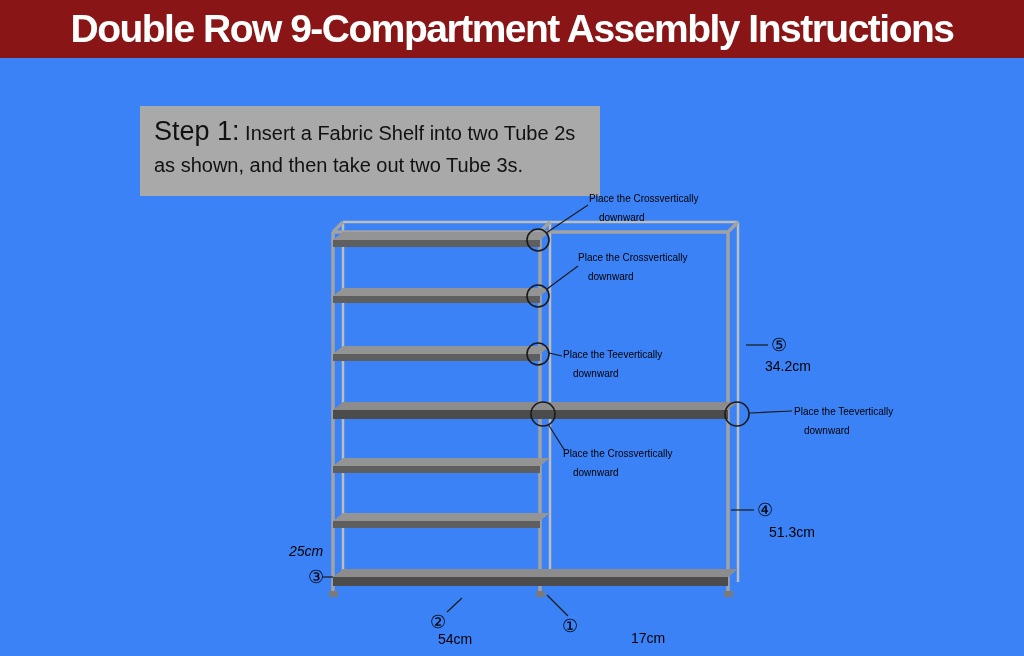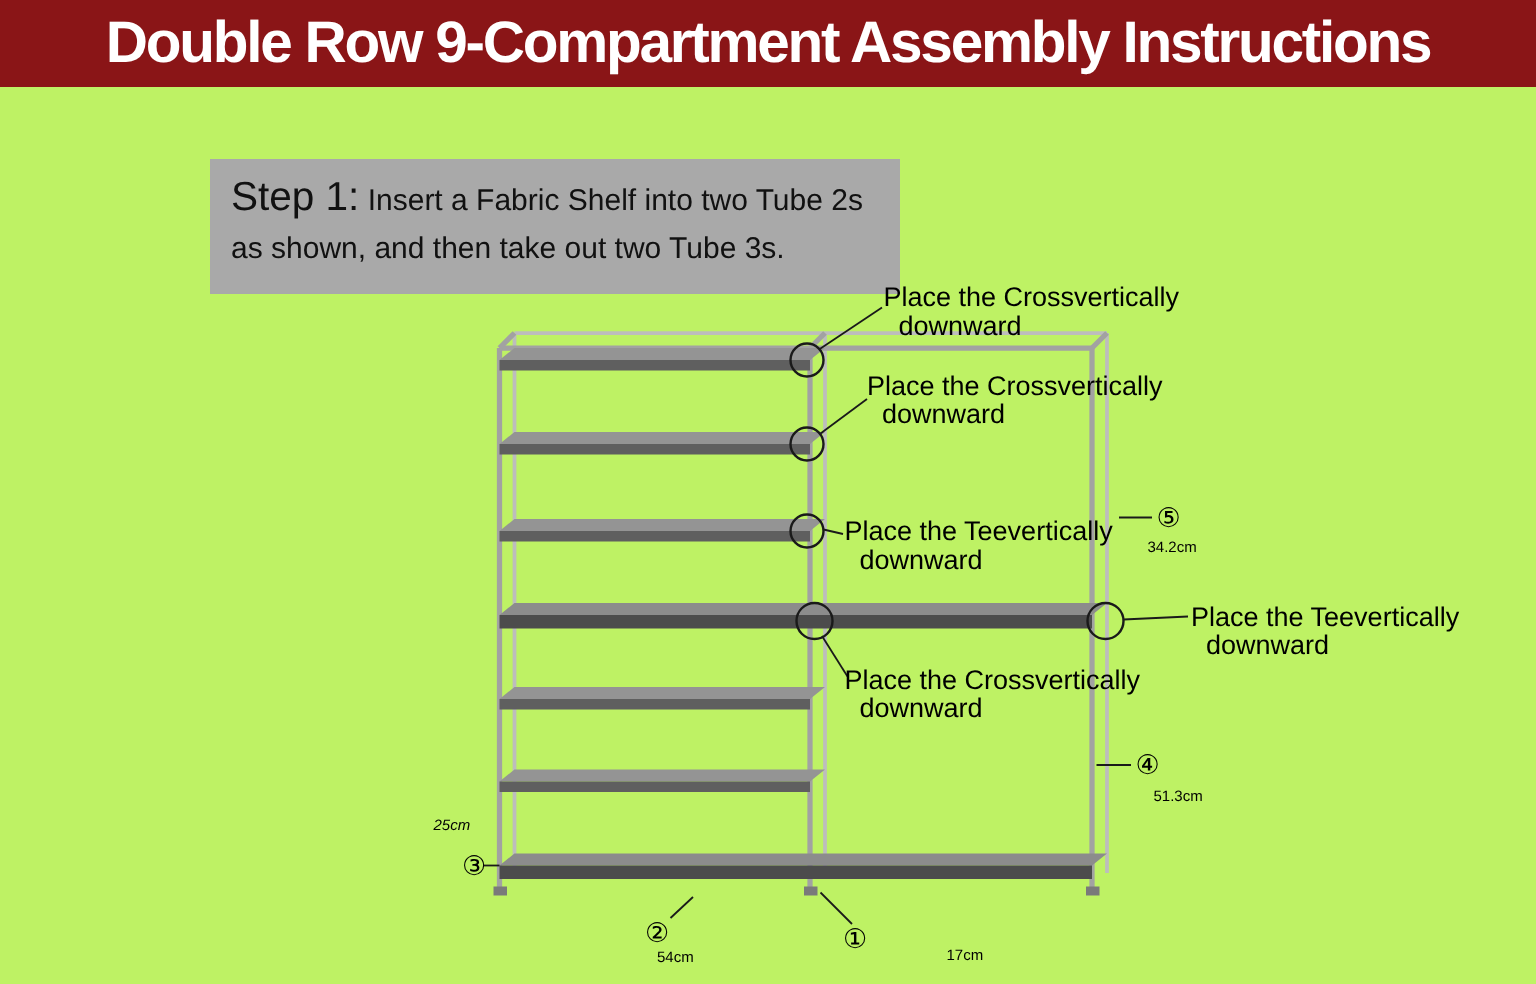--- a/index.html
+++ b/index.html
@@ -3,21 +3,21 @@
 <meta charset="utf-8">
 <style>
   * { margin: 0; padding: 0; box-sizing: border-box; }
   html, body { background: #ffffff; }
   body { font-family: "Liberation Sans", sans-serif; }
 
   .page {
     position: relative;
     width: 1024px;
     height: 656px;
-    background: #bef264;
+    background: #3b82f6;
     overflow: hidden;
     margin: 0 auto;
   }
 
   
   .banner {
     position: absolute;
     left: 0; top: 0;
     width: 1024px;
     height: 58px;
@@ -57,36 +57,36 @@
   .diagram-svg {
     position: absolute;
     left: 0; top: 0;
     width: 1024px;
     height: 656px;
   }
 
   .callout {
     position: absolute;
     color: #000000;
-    font-size: 18px;
+    font-size: 10px;
     line-height: 19px;
     white-space: nowrap;
   }
   .callout .l2 { padding-left: 10px; display: block; }
 
   .marker {
     position: absolute;
     color: #000000;
     font-size: 18px;
     line-height: 18px;
   }
   .mvalue {
     position: absolute;
     color: #000000;
-    font-size: 10px;
+    font-size: 14px;
     line-height: 14px;
     white-space: nowrap;
   }
 </style>
 </head>
 <body>
 
 <div class="page">
 
   <div class="banner">

